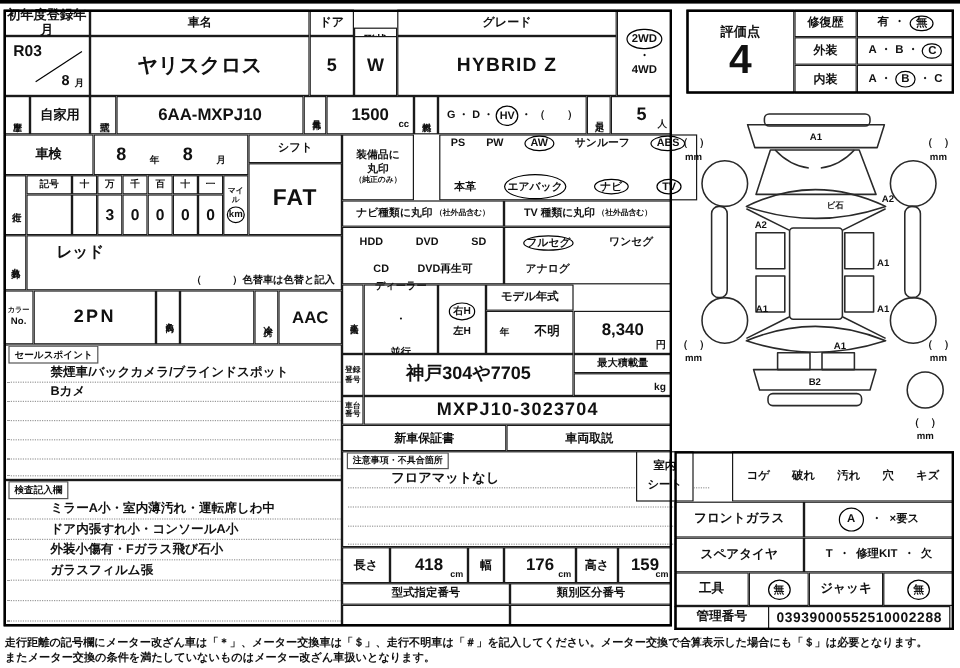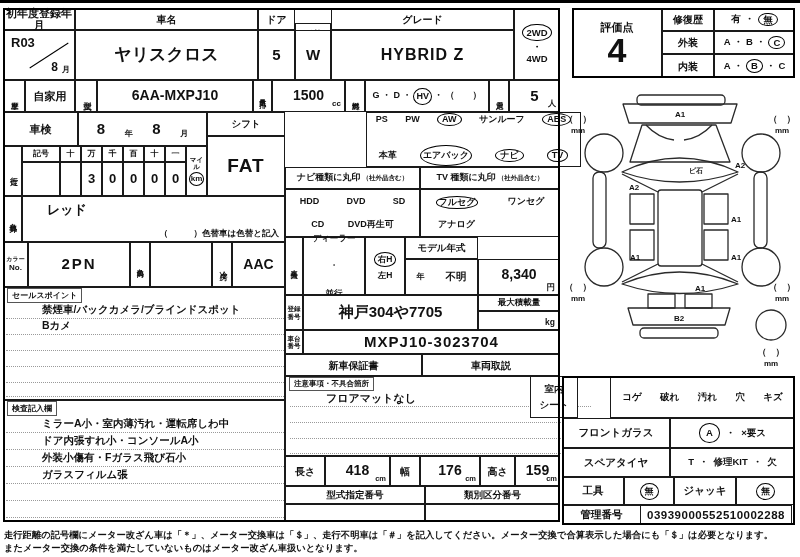--- a/index.html
+++ b/index.html
@@ -90,20 +90,25 @@
   <div class="c lb" style="left:81px;top:162px;width:21px;height:34px;font-size:13px;">3</div>
   <div class="c lb" style="left:102px;top:162px;width:21px;height:34px;font-size:13px;">0</div>
   <div class="c lb" style="left:123px;top:162px;width:21px;height:34px;font-size:13px;">0</div>
   <div class="c lb" style="left:144px;top:162px;width:21px;height:34px;font-size:13px;">0</div>
   <div class="c lb" style="left:165px;top:162px;width:21px;height:34px;font-size:13px;">0</div>
   <div class="c col" style="left:186px;top:146px;width:21px;height:50px;gap:2px;">
     <span class="nb lb" style="font-size:6.5px;">マイル</span>
     <span class="circ lb" style="font-size:8px;padding:2px 1px;">km</span>
   </div>
 
+  <div class="c col" style="left:285px;top:112px;width:60px;height:55px;gap:1px;">
+    <span class="nb lb" style="font-size:9px;">装備品に</span>
+    <span class="nb lb" style="font-size:9px;">丸印</span>
+    <span class="nb lb" style="font-size:6.5px;">（純正のみ）</span>
+  </div>
   <div class="c col" style="left:345px;top:112px;width:215px;height:55px;justify-content:space-between;margin-left:21px;">
     <div class="row nb" style="width:100%;justify-content:space-around;font-size:9px;font-weight:bold;">
       <span class="nb">PS</span>
       <span class="nb">PW</span>
       <span class="circ">AW</span>
       <span class="nb">サンルーフ</span>
       <span class="circ">ABS</span>
     </div>
     <div class="row nb" style="width:100%;justify-content:space-around;font-size:9px;font-weight:bold;">
       <span class="nb">本革</span>

